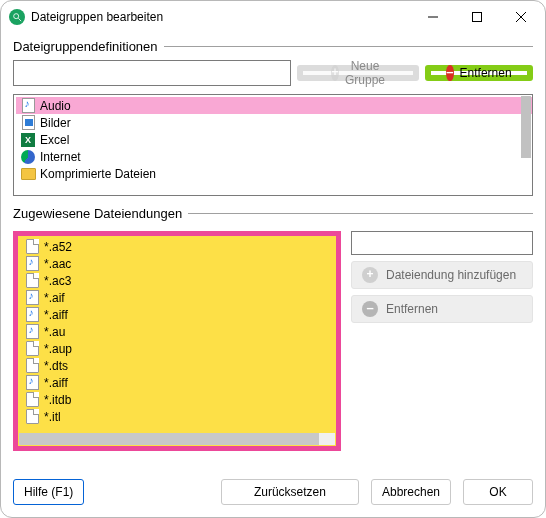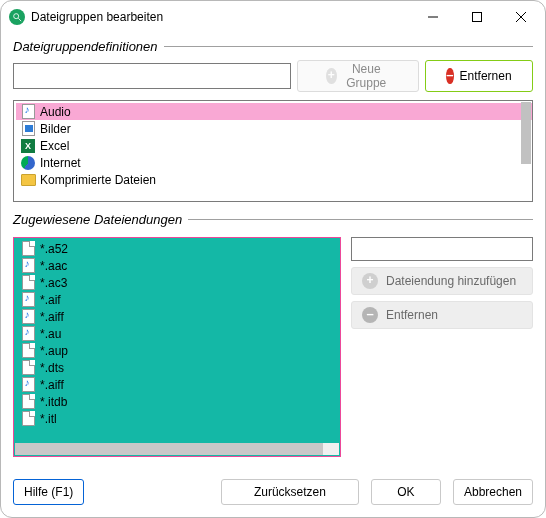--- a/index.html
+++ b/index.html
@@ -8,27 +8,27 @@
   .titlebar { height: 32px; display: flex; align-items: center; padding: 0 2px 0 8px; }
   .titlebar .icon { width: 16px; height: 16px; margin-right: 6px; }
   .titlebar .title { font-size: 12px; color: #000; flex: 1; }
   .titlebar .winbtns { display: flex; }
   .titlebar .winbtn { width: 44px; height: 28px; display: flex; align-items: center; justify-content: center; color: #000; }
   .titlebar .winbtn svg { width: 10px; height: 10px; }
 
   .content { padding: 4px 12px 10px 12px; display: flex; flex-direction: column; flex: 1; }
 
   .section-header { display: flex; align-items: center; margin-top: 2px; margin-bottom: 6px; }
-  .section-header .label { font-size: 13px; color: #000; white-space: nowrap; margin-right: 6px; font-style: italic; }
+  .section-header .label { font-size: 13px; color: #000; white-space: nowrap; margin-right: 6px; }
   .section-header .line { flex: 1; height: 1px; background: #a0a0a0; }
 
   .row { display: flex; gap: 6px; align-items: center; }
   .text-input { flex: 1; height: 26px; border: 1px solid #7a7a7a; background: #fff; padding: 0 6px; font-size: 12px; }
 
-  .btn { height: 32px; border: 1px solid #84cc16; background: #fff; border-radius: 3px; font-size: 12px; display: flex; align-items: center; justify-content: center; gap: 6px; padding: 0 28px; color: #000; }
+  .btn { height: 16px; border: 6px solid #84cc16; background: #fff; border-radius: 3px; font-size: 12px; display: flex; align-items: center; justify-content: center; gap: 6px; padding: 0 28px; color: #000; }
   .btn.disabled { color: #8b8b8b; background: #fafafa; border-color: #dcdcdc; }
   .btn.disabled .circle-plus { opacity: 0.6; }
 
   .circle { width: 16px; height: 16px; border-radius: 50%; display: inline-flex; align-items: center; justify-content: center; font-weight: bold; font-size: 12px; color: #fff; }
   .circle-plus { background: #cfcfcf; }
   .circle-plus::before { content:"+"; position: relative; top:-1px; }
   .circle-minus-red { background: #d93025; }
   .circle-minus-red::before { content:"–"; position: relative; top:-2px; font-size:13px;}
   .circle-minus-gray { background: #b5b5b5; }
   .circle-minus-gray::before { content:"–"; position: relative; top:-2px; font-size:13px;}
@@ -36,21 +36,21 @@
   .listbox { border: 1px solid #7a7a7a; background: #fff; margin-top: 8px; height: 102px; overflow: hidden; position: relative; }
   .listbox .inner { padding: 2px 0 2px 2px; }
   .scrollbar { position: absolute; right: 1px; top: 1px; bottom: 1px; width: 10px; }
   .scrollbar .thumb { background: #c1c1c1; border-radius: 0; width: 10px; }
 
   .group-item { display: flex; align-items: center; height: 17px; font-size: 12px; padding: 0 4px; gap: 4px; }
   .group-item.selected { background: #f9a8d4; }
   .gicon { width: 16px; height: 14px; display:flex; align-items:center; justify-content:center;}
 
   .ext-area { display: flex; gap: 10px; margin-top: 4px; }
-  .ext-list { width: 328px; height: 220px; border: 1px solid #ec4899; background: #14b8a6; position: relative; overflow: hidden; }
+  .ext-list { width: 328px; height: 220px; border: 5px solid #ec4899; background: #fde047; position: relative; overflow: hidden; }
   .ext-list .inner { padding: 2px 0 2px 2px; }
   .ext-item { display: flex; align-items: center; height: 17px; font-size: 12px; padding: 0 4px; gap: 4px; }
   .ext-list .hscroll { position:absolute; left:1px; right:1px; bottom:1px; height:12px; background:#f0f0f0;}
   .ext-list .hscroll .hthumb { position:absolute; left:0; top:0; bottom:0; width:95%; background:#c8c8c8;}
 
   .side-controls { flex: 1; display: flex; flex-direction: column; gap: 6px; }
   .side-input { height: 24px; border: 1px solid #7a7a7a; background: #fff; }
   .side-btn { height: 28px; background: #eee; border: 1px solid #e3e3e3; border-radius: 3px; display: flex; align-items: center; gap: 8px; padding: 0 10px; font-size: 12px; color: #6a6a6a; }
 
   .footer { display: flex; gap: 12px; padding: 0 12px 12px 12px; align-items: center; }
@@ -265,21 +265,21 @@
   </div>
 
   <div class="footer">
     <button class="fbtn help">
         <span>Hilfe (F1)</span>
       </button>
     <span class="spacer"></span>
     <button class="fbtn reset">
         <span>Zurücksetzen</span>
       </button>
+    <button class="fbtn cancel">
+        <span>Abbrechen</span>
+      </button>
     <button class="fbtn ok">
         <span>OK</span>
       </button>
-    <button class="fbtn cancel">
-        <span>Abbrechen</span>
-      </button>
   </div>
 
 </div>
 
 </body></html>

